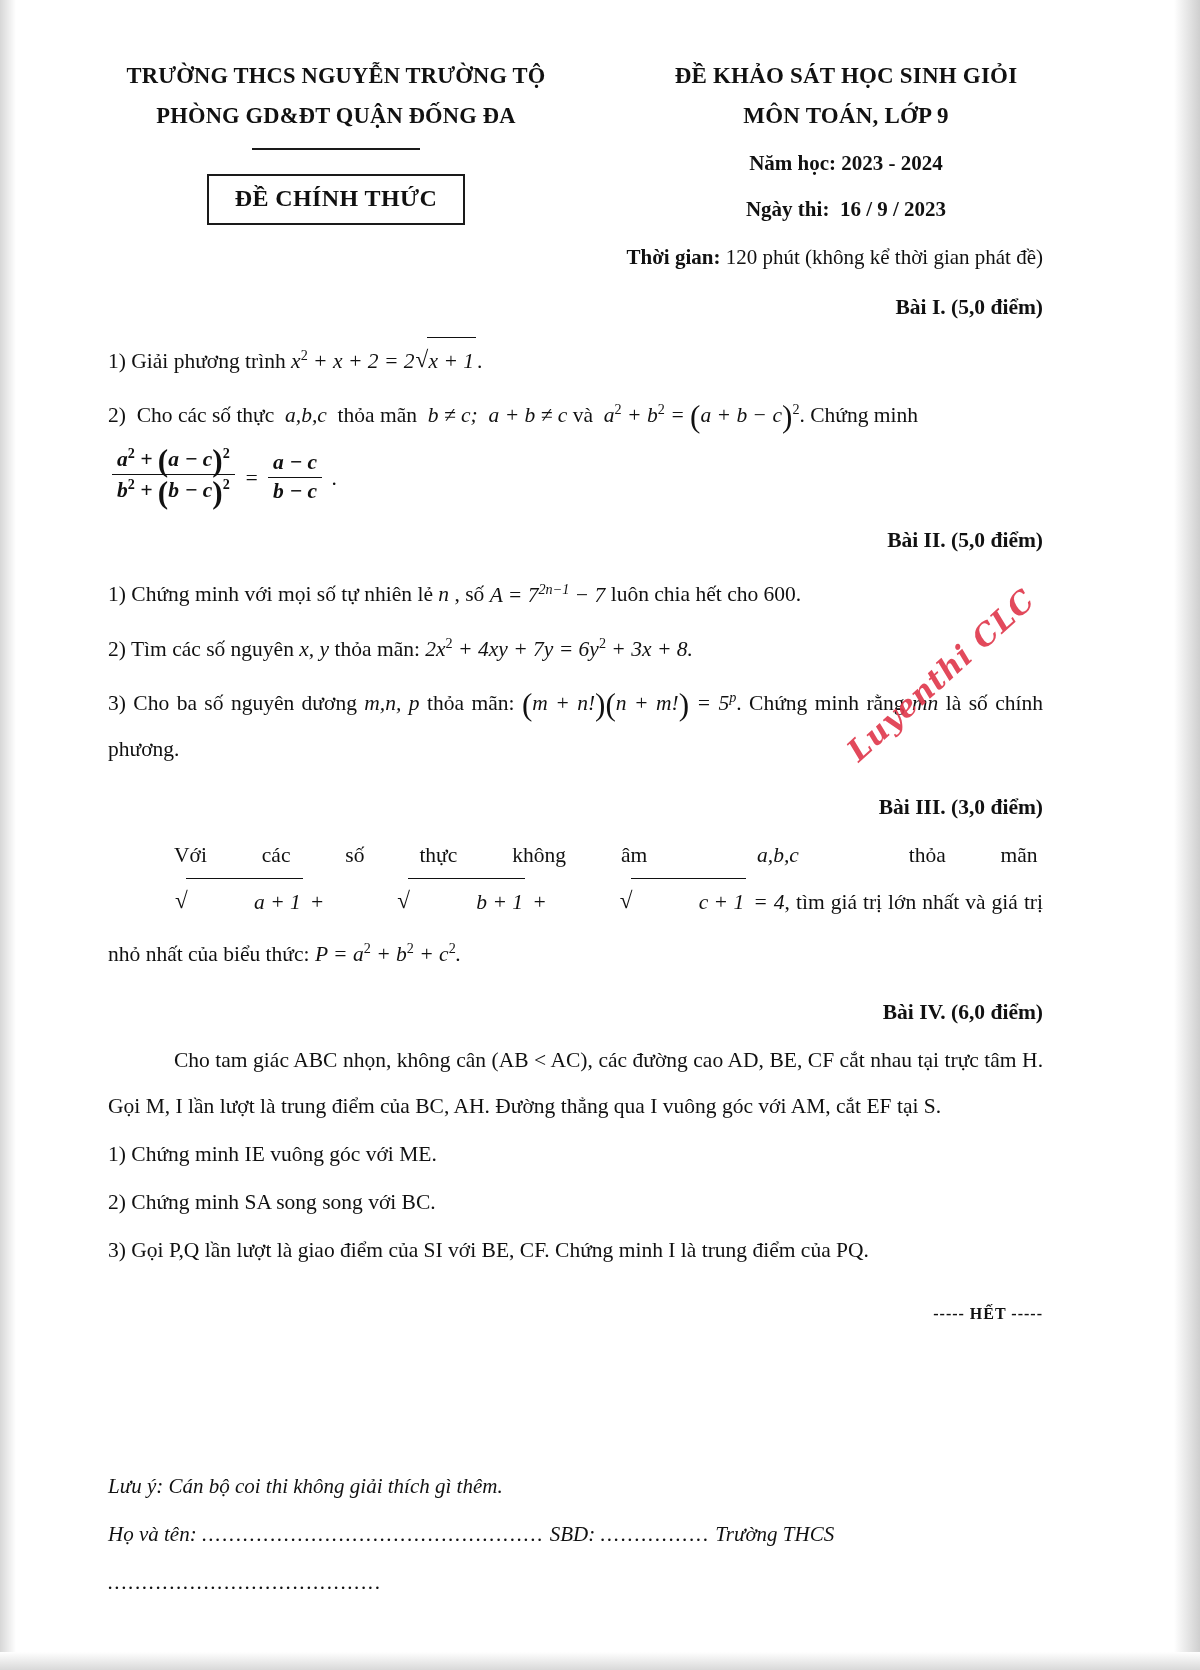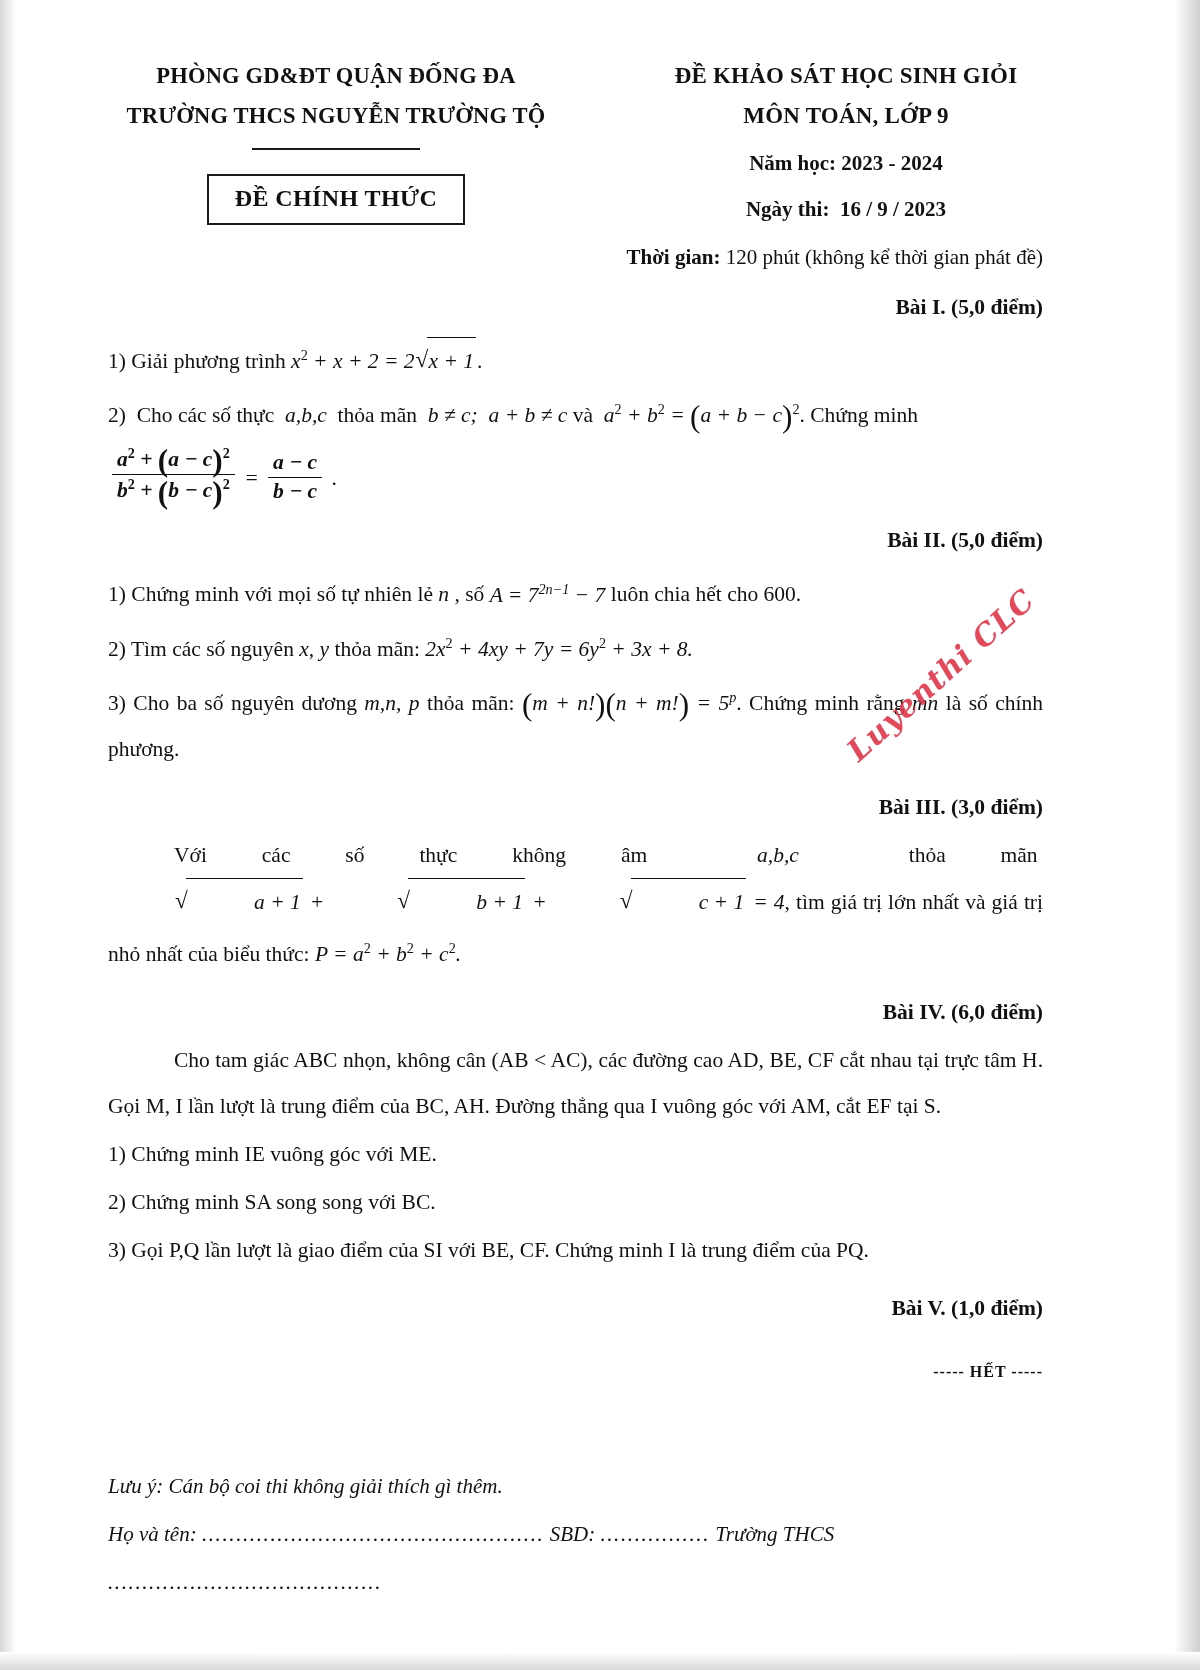--- a/index.html
+++ b/index.html
@@ -202,22 +202,22 @@
 </head>
 <body>
 
 <div class="page">
   <div class="scan-edge-left"></div>
   <div class="scan-edge-right"></div>
   <div class="scan-edge-bottom"></div>
 
   <div class="header">
     <div class="hdr-left">
+      <div class="bold-line">TRƯỜNG THCS NGUYỄN TRƯỜNG TỘ</div>
       <div class="bold-line">PHÒNG GD&amp;ĐT QUẬN ĐỐNG ĐA</div>
-      <div class="bold-line">TRƯỜNG THCS NGUYỄN TRƯỜNG TỘ</div>
       <div class="hr-short"></div>
       <div class="de-chinh-thuc">ĐỀ CHÍNH THỨC</div>
     </div>
     <div class="hdr-right">
       <div class="bold-line">ĐỀ KHẢO SÁT HỌC SINH GIỎI</div>
       <div class="bold-line">MÔN TOÁN, LỚP 9</div>
       <div class="sub-line">
         <span>Năm học:</span>
         <span>2023 - 2024</span>
       </div>
@@ -318,21 +318,20 @@
     </div>
     <div class="para">
       <span>2)</span>
       <span>Chứng minh SA song song với BC.</span>
     </div>
     <div class="para">
       <span>3)</span>
       <span>Gọi P,Q lần lượt là giao điểm của SI với BE, CF. Chứng minh I là trung điểm của PQ.</span>
     </div>
 
-    <div class="bai-title" style="margin-top:12px;">Bài V. (1,0 điểm)</div>
 
 
     <div class="hetline">----- HẾT -----</div>
   </div>
 
   <div class="footer">
     <div>
       <span class="lab">Lưu ý:</span>
       <span>Cán bộ coi thi không giải thích gì thêm.</span>
     </div>

